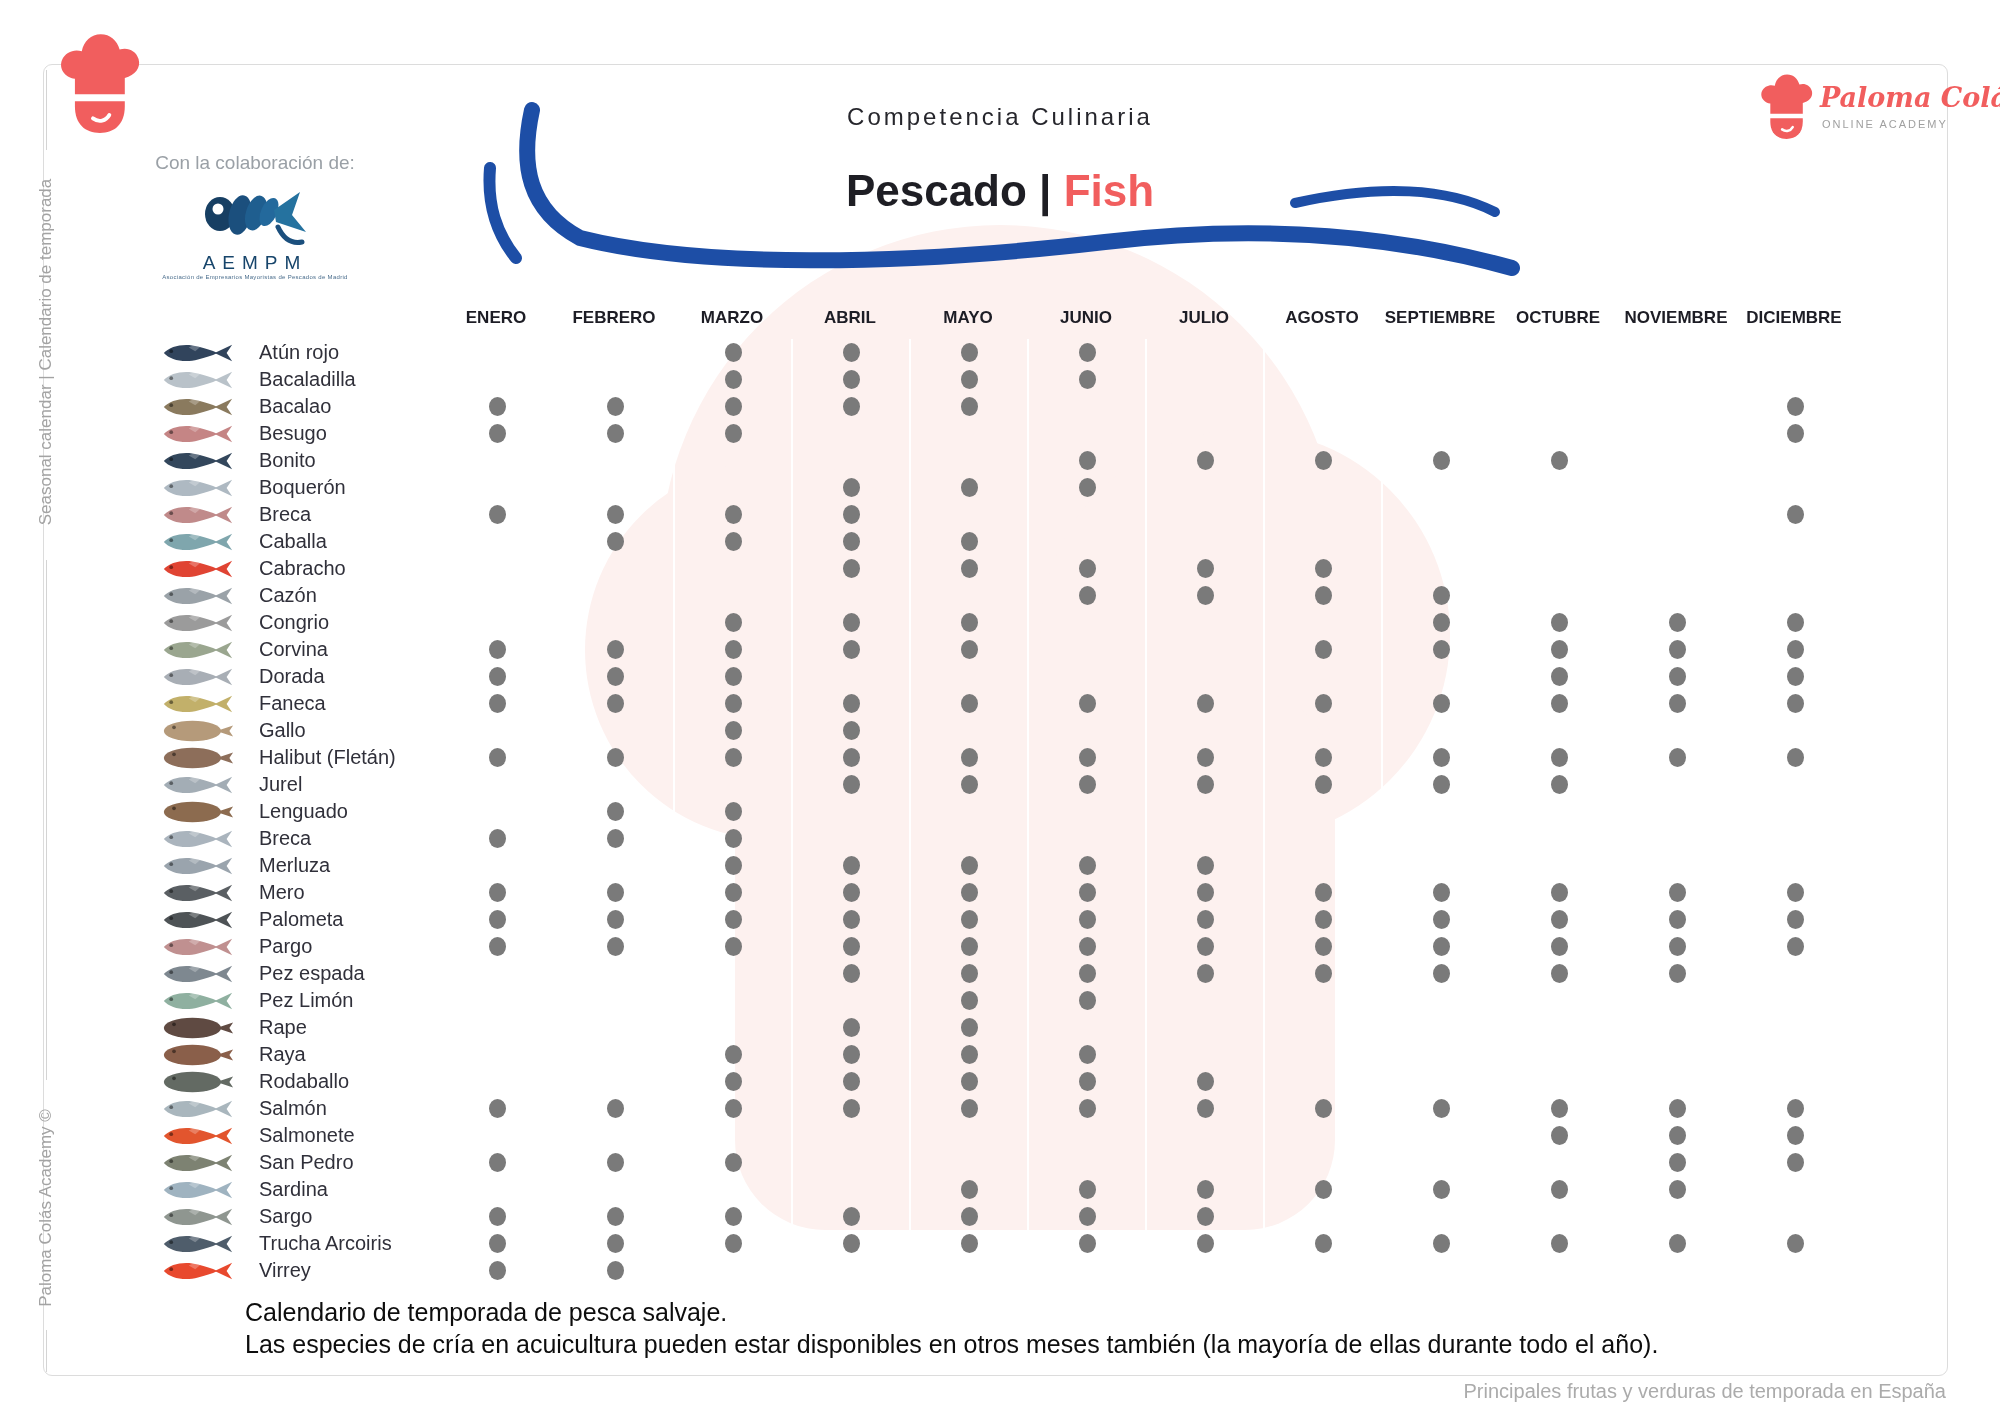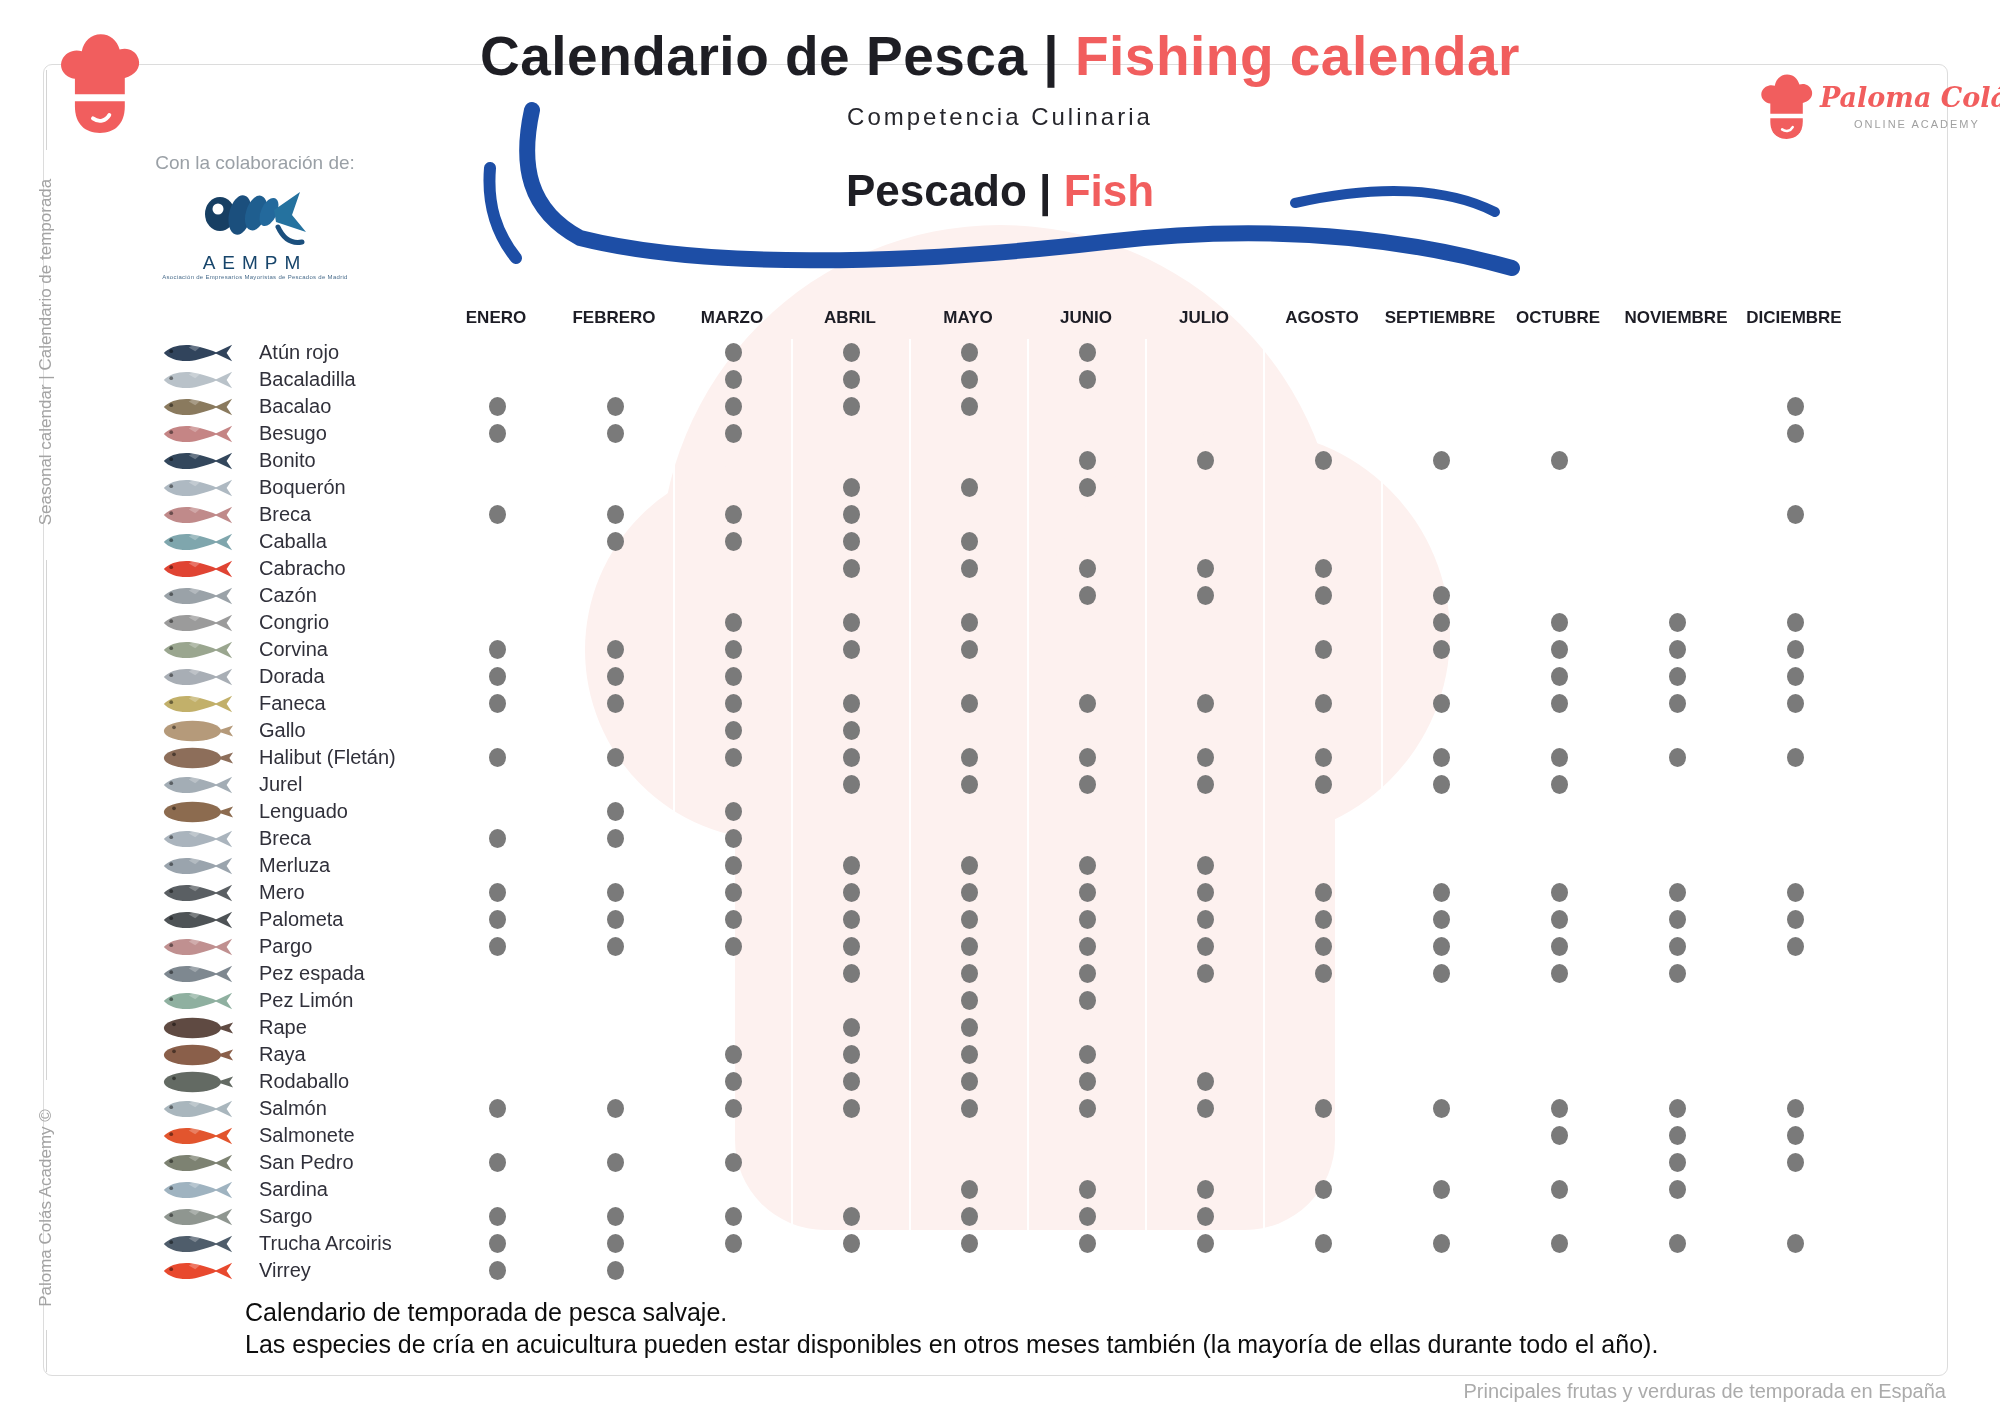--- a/index.html
+++ b/index.html
@@ -20,21 +20,21 @@
   .section .en{color:#f15e5e;}
 
   .collab{position:absolute;left:120px;top:152px;width:270px;text-align:center;}
   .collab-label{font-size:19px;color:#9aa0a6;}
   .aempm-name{margin-top:2px;font-size:19px;letter-spacing:7px;color:#17456b;font-weight:500;}
   .aempm-tag{font-size:6px;color:#4a6d8c;letter-spacing:.3px;white-space:nowrap;}
 
   .brand{position:absolute;left:1758px;top:70px;width:210px;}
   .brand-name{position:absolute;left:62px;top:12px;font-family:"DejaVu Serif",serif;
               font-style:italic;font-weight:bold;font-size:27px;color:#f15e5e;white-space:nowrap;}
-  .brand-sub{position:absolute;left:64px;top:48px;font-size:11px;letter-spacing:2px;color:#a0a0a0;white-space:nowrap;margin-left:32px;}
+  .brand-sub{position:absolute;left:64px;top:48px;font-size:11px;letter-spacing:2px;color:#a0a0a0;white-space:nowrap;}
 
   
   .side{position:absolute;color:#a3a3a3;font-size:17px;white-space:nowrap;
         transform:translate(-50%,-50%) rotate(-90deg);}
   .sideline{position:absolute;left:46px;width:1px;background:#d4d4d4;}
 
   
   .grid{position:absolute;left:150px;display:grid;
         grid-template-columns:95px 192px repeat(12,118px);}
   .mhead{top:303px;height:30px;align-items:end;}
@@ -92,21 +92,20 @@
       <ellipse cx="66" cy="31" rx="10" ry="18" fill="#1f5e8f" transform="rotate(18 66 31)"></ellipse>
       <ellipse cx="79" cy="30" rx="8" ry="15" fill="#23699c" transform="rotate(24 79 30)"></ellipse>
       <path d="M84 28 L110 10 L102 33 L116 50 L86 40 Z" fill="#25729f"></path>
       <path d="M88 45 C94 58 102 62 112 60" stroke="#1b4f7d" stroke-width="5" fill="none" stroke-linecap="round"></path>
       <circle cx="28" cy="27" r="5.5" fill="#fff"></circle>
     </svg>
     <div class="aempm-name">AEMPM</div>
     <div class="aempm-tag">Asociación de Empresarios Mayoristas de Pescados de Madrid</div>
   </div>
 
-  <div class="title"><span>Calendario de Pesca | </span><span class="en">Fishing calendar</span></div>
   <div class="subtitle">Competencia Culinaria</div>
   <div class="section"><span>Pescado | </span><span class="en">Fish</span></div>
 
   <svg style="position:absolute;left:0;top:0" width="2000" height="320">
     <g stroke="#1d4ea6" fill="none" stroke-linecap="round">
       <path d="M490 168 C487 205 496 233 516 258" stroke-width="12"></path>
       <path d="M532 110 C520 165 528 210 580 238 C700 268 900 266 1105 242 C1255 224 1390 234 1512 268" stroke-width="16"></path>
       <path d="M1295 203 C1380 184 1448 188 1495 212" stroke-width="10"></path>
     </g>
   </svg>

